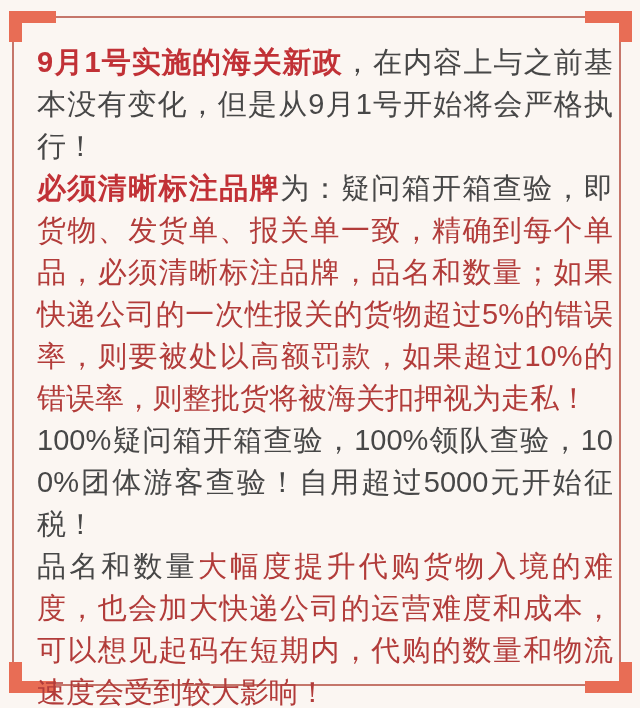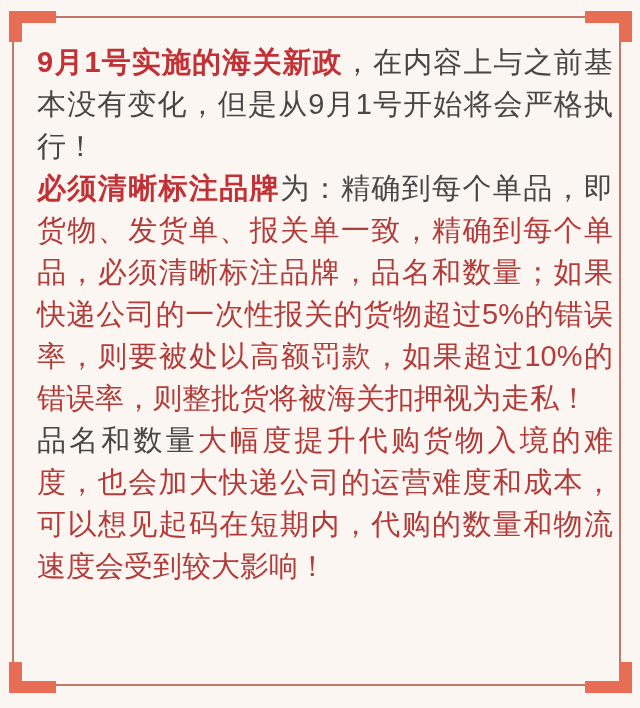--- a/index.html
+++ b/index.html
@@ -67,16 +67,17 @@
 
 <div class="page">
   <div class="frame-line"></div>
   <div class="corner tl"></div>
   <div class="corner tr"></div>
   <div class="corner bl"></div>
   <div class="corner br"></div>
 
   <div class="article">
       <p class="para"><span class="seg-red-bold">9月1号实施的海关新政</span><span class="seg-dark">，在内容上与之前基本没有变化，但是从9月1号开始将会严格执行！</span></p>
-      <p class="para"><span class="seg-red-bold">必须清晰标注品牌</span><span class="seg-dark">为：精确到每个单品，即</span><span class="seg-red">货物、发货单、报关单一致，精确到每个单品，必须清晰标注品牌，品名和数量；如果快递公司的一次性报关的货物超过5%的错误率，则要被处以高额罚款，如果超过10%的错误率，则整批货将被海关扣押视为走私！</span></p>
+      <p class="para"><span class="seg-red-bold">必须清晰标注品牌</span><span class="seg-dark">为：疑问箱开箱查验，即</span><span class="seg-red">货物、发货单、报关单一致，精确到每个单品，必须清晰标注品牌，品名和数量；如果快递公司的一次性报关的货物超过5%的错误率，则要被处以高额罚款，如果超过10%的错误率，则整批货将被海关扣押视为走私！</span></p>
+      <p class="para"><span class="seg-dark">100%疑问箱开箱查验，100%领队查验，100%团体游客查验！自用超过5000元开始征税！</span></p>
       <p class="para"><span class="seg-dark">品名和数量</span><span class="seg-red">大幅度提升代购货物入境的难度，也会加大快递公司的运营难度和成本，可以想见起码在短期内，代购的数量和物流速度会受到较大影响！</span></p>
     </div>
 </div>
 
 </body></html>

